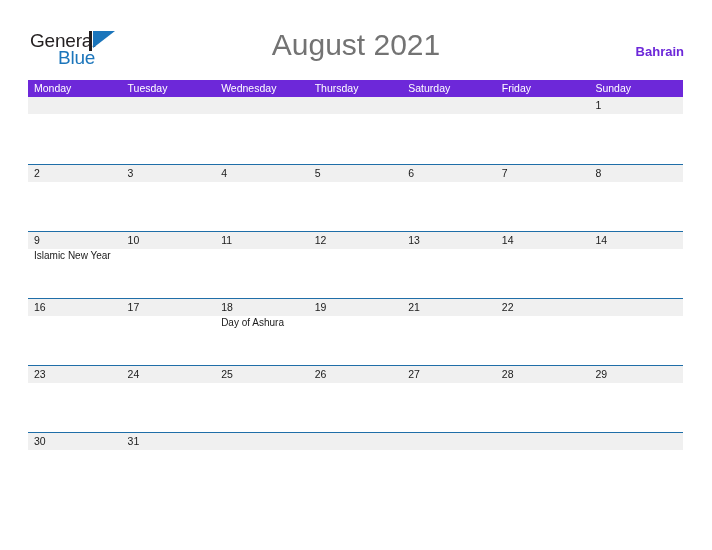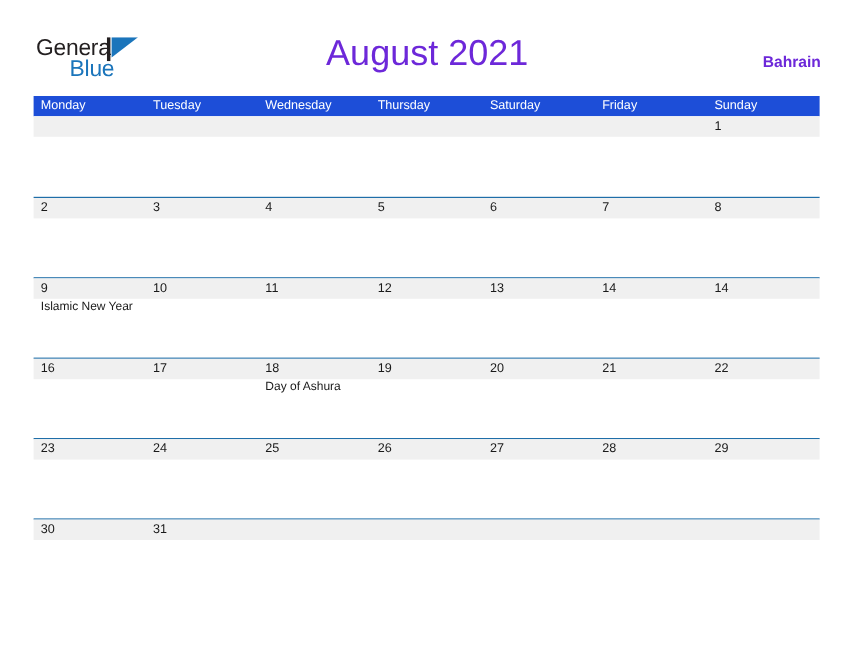--- a/index.html
+++ b/index.html
@@ -65,21 +65,21 @@
     font-family: "Liberation Sans", sans-serif;
   }
 
   .title {
     position: absolute;
     left: 0;
     top: 28px;
     width: 712px;
     text-align: center;
     font-size: 30px;
-    color: #6d28d9;
+    color: #737373;
     font-family: "Liberation Sans", sans-serif;
     font-weight: normal;
     letter-spacing: 0px;
   }
 
   .country {
     position: absolute;
     right: 28px;
     top: 44px;
     font-size: 13px;
@@ -94,21 +94,21 @@
     position: absolute;
     left: 28px;
     top: 80px;
     width: 655px;
   }
 
   .weekday-header {
     display: flex;
     width: 655px;
     height: 17px;
-    background: #1d4ed8;
+    background: #6d28d9;
   }
   .weekday-cell {
     width: 93.57px;
     box-sizing: border-box;
     padding-left: 6px;
     color: #ffffff;
     font-size: 10.5px;
     line-height: 17px;
     font-family: "Liberation Sans", sans-serif;
     white-space: nowrap;
@@ -314,23 +314,20 @@
             <div class="day-cell">
               <span class="day-num">17</span>
             </div>
             <div class="day-cell">
               <span class="day-num">18</span>
             </div>
             <div class="day-cell">
               <span class="day-num">19</span>
             </div>
             <div class="day-cell">
-              <span class="day-num">20</span>
-            </div>
-            <div class="day-cell">
               <span class="day-num">21</span>
             </div>
             <div class="day-cell">
               <span class="day-num">22</span>
             </div>
           </div>
           <div class="events-row">
             <div class="event-cell"></div>
             <div class="event-cell"></div>
             <div class="event-cell">

